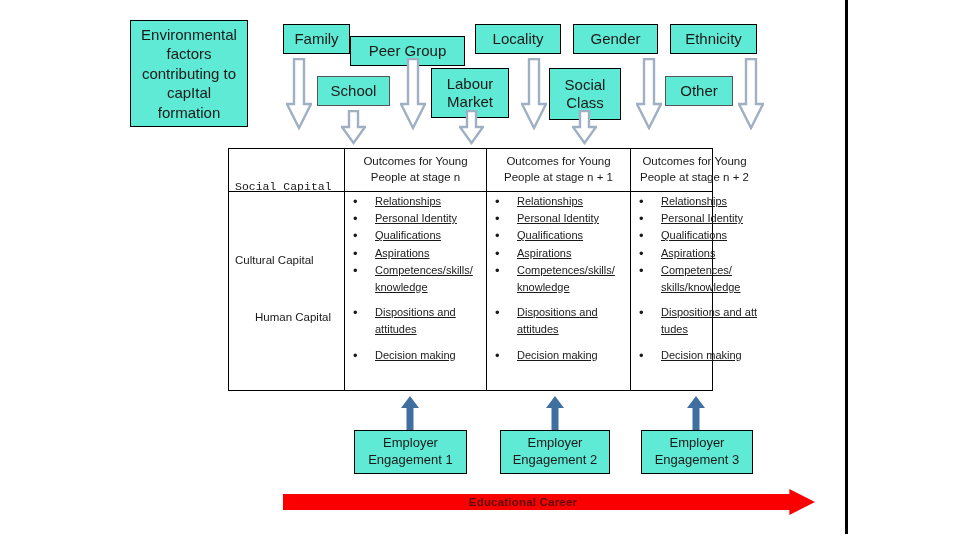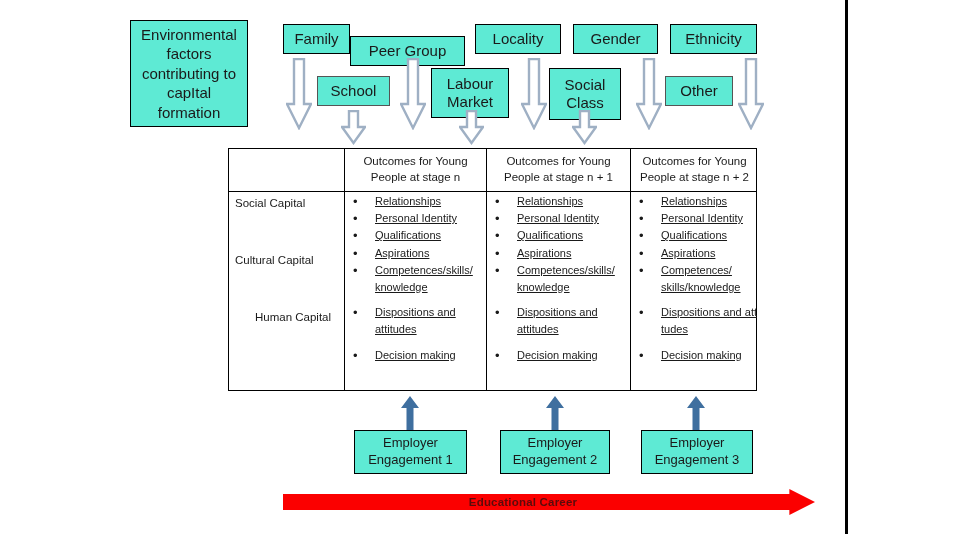--- a/index.html
+++ b/index.html
@@ -41,21 +41,21 @@
   .dn-arrow svg { display:block; width:100%; height:100%; }
 
   
   .up-arrow { position:absolute; }
   .up-arrow svg { display:block; width:100%; height:100%; }
 
   
   #grid {
     position:absolute;
     left:228px; top:148px;
-    width:529px; height:243px;
+    width:485px; height:243px;
     border:1.3px solid #000;
   }
   .vline { position:absolute; top:0; bottom:0; width:1.3px; background:#000; }
   .hline { position:absolute; left:0; right:0; height:1.3px; background:#000; }
 
   .hdr {
     position:absolute; top:0; height:42px;
     display:flex; align-items:center; justify-content:center;
     text-align:center; font-size:11.5px; line-height:1.35;
     padding:0 4px; color:#1a1a1a;
@@ -158,21 +158,21 @@
     <div class="vline" style="left:257px;"></div>
     <div class="vline" style="left:401px;"></div>
 
     <div class="hline" style="top:42px;"></div>
 
     <div class="hdr" style="left:0; width:115px;"></div>
     <div class="hdr" style="left:116px; width:141px;">Outcomes for Young People at stage n</div>
     <div class="hdr" style="left:258px; width:143px;">Outcomes for Young People at stage n + 1</div>
     <div class="hdr" style="left:402px; width:127px;">Outcomes for Young People at stage n + 2</div>
 
-    <div class="cap-label" style="top:48px;">Social Capital</div>
+    <div class="cap-label" style="top:31px;font-family:Liberation Mono, monospace;">Social Capital</div>
     <div class="cap-label" style="top:105px;">Cultural Capital</div>
     <div class="cap-label" style="top:162px;padding-left:20px;">Human Capital</div>
 
     <div class="bullets" style="left:116px; width:141px;">
       <ul>
         <li>Relationships</li>
         <li>Personal Identity</li>
         <li>Qualifications</li>
         <li>Aspirations</li>
         <li>Competences/skills/ knowledge</li>

